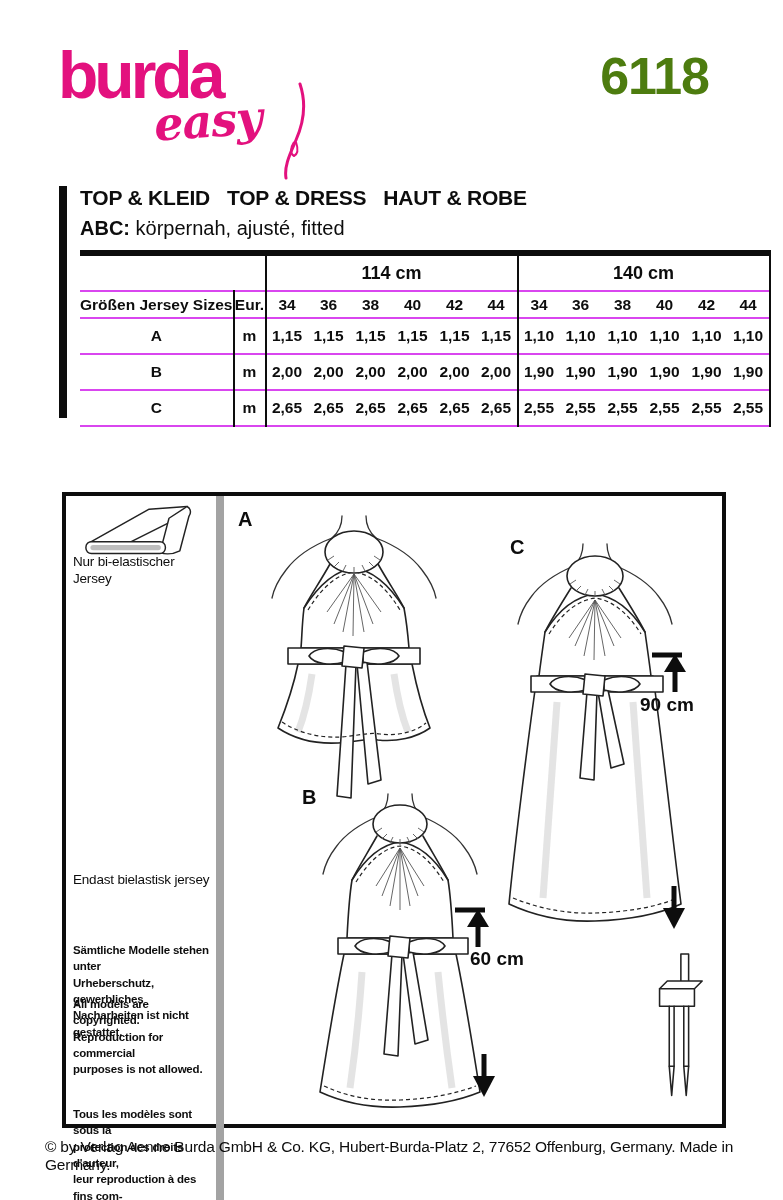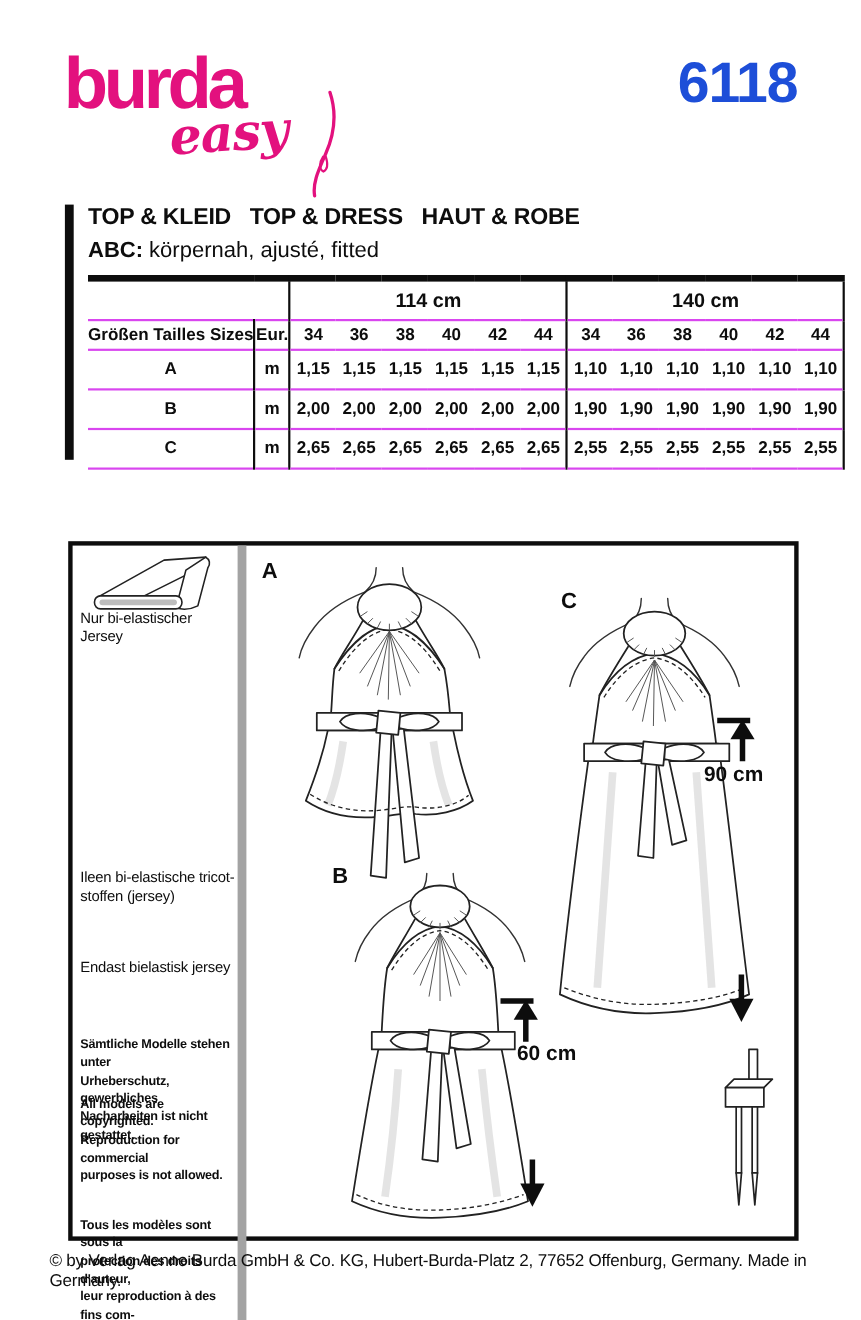--- a/index.html
+++ b/index.html
@@ -14,22 +14,22 @@
     font-size:66px; font-weight:800; letter-spacing:-4px; color:#e3117e;
     line-height:1; font-family:"Liberation Sans", sans-serif;
   }
   .brand-sub {
     position:absolute; left:96px; top:52px;
     font-family:"DejaVu Serif", serif; font-style:italic; font-weight:bold;
     font-size:46px; color:#e3117e; transform:rotate(-4deg); letter-spacing:-1px;
   }
   .needle-flourish { position:absolute; left:212px; top:40px; }
   .pattern-number {
-    position:absolute; right:58px; top:46px; width:160px; text-align:right;
-    font-size:52px; font-weight:bold; letter-spacing:-1px; color:#1d4ed8;
+    position:absolute; right:74px; top:46px; width:160px; text-align:right;
+    font-size:52px; font-weight:bold; letter-spacing:-1px; color:#4d7c0f;
   }
   
   .title-bar { position:absolute; left:59px; top:186px; width:8px; height:232px; background:#0d0d0d; }
   .main-title {
     position:absolute; left:80px; top:186px; font-size:21px; font-weight:bold;
     letter-spacing:-0.2px; white-space:pre; color:#0d0d0d;
   }
   .sub-title { position:absolute; left:80px; top:217px; font-size:20px; color:#0d0d0d; }
   .sub-title .lbl { font-weight:bold; }
   
@@ -99,21 +99,21 @@
 
   <div class="yardage">
     <table class="fab">
       <tbody>
           <tr class="r-grp">
         <td colspan="2" class="b-r"></td>
         <td colspan="6" class="b-r">114 cm</td>
         <td colspan="6" class="b-r">140 cm</td>
       </tr>
       <tr class="r-sz">
-        <td class="c-lab b-r">Größen  Tailles  Sizes</td>
+        <td class="c-lab b-r">Größen  Jersey  Sizes</td>
         <td class="c-eur b-r">Eur.</td>
         <td class="c-sz">34</td>
         <td class="c-sz">36</td>
         <td class="c-sz">38</td>
         <td class="c-sz">40</td>
         <td class="c-sz">42</td>
         <td class="c-sz b-r">44</td>
         <td class="c-sz">34</td>
         <td class="c-sz">36</td>
         <td class="c-sz">38</td>
@@ -176,22 +176,20 @@
   <div class="draw-box">
 
     <div class="side-col">
       <svg class="abs" style="left:14px; top:6px;" width="122" height="56" viewBox="0 0 130 62">
         <path class="fil" d="M6,46 L74,8 L116,5 L110,16 L42,50 Z"></path>
         <path class="fil" d="M116,5 C120,7 121,12 118,16 L108,54 C100,58 92,58 86,56 L96,18 Z"></path>
         <rect class="fil" x="4" y="44" width="88" height="13" rx="6"></rect>
         <rect x="9" y="47.5" width="78" height="6" rx="3" fill="#bdbdbd" stroke="none"></rect>
       </svg>
       <div class="side-item note" style="top:58px;">Nur bi-elastischer Jersey</div>
-      <div class="side-item note" style="top:294px;">Ileen bi-elastische tricot-
-stoffen (jersey)</div>
       <div class="side-item note" style="top:376px;">Endast bielastisk jersey</div>
       <div class="side-item legal" style="top:446px;">Sämtliche Modelle stehen unter
 Urheberschutz, gewerbliches
 Nacharbeiten ist nicht gestattet.</div>
       <div class="side-item legal" style="top:500px;">All models are copyrighted.
 Reproduction for commercial
 purposes is not allowed.</div>
       <div class="side-item legal" style="top:572px;margin-top:38px;">Tous les modèles sont sous la
 protection des droits d'auteur,
 leur reproduction à des fins com-

